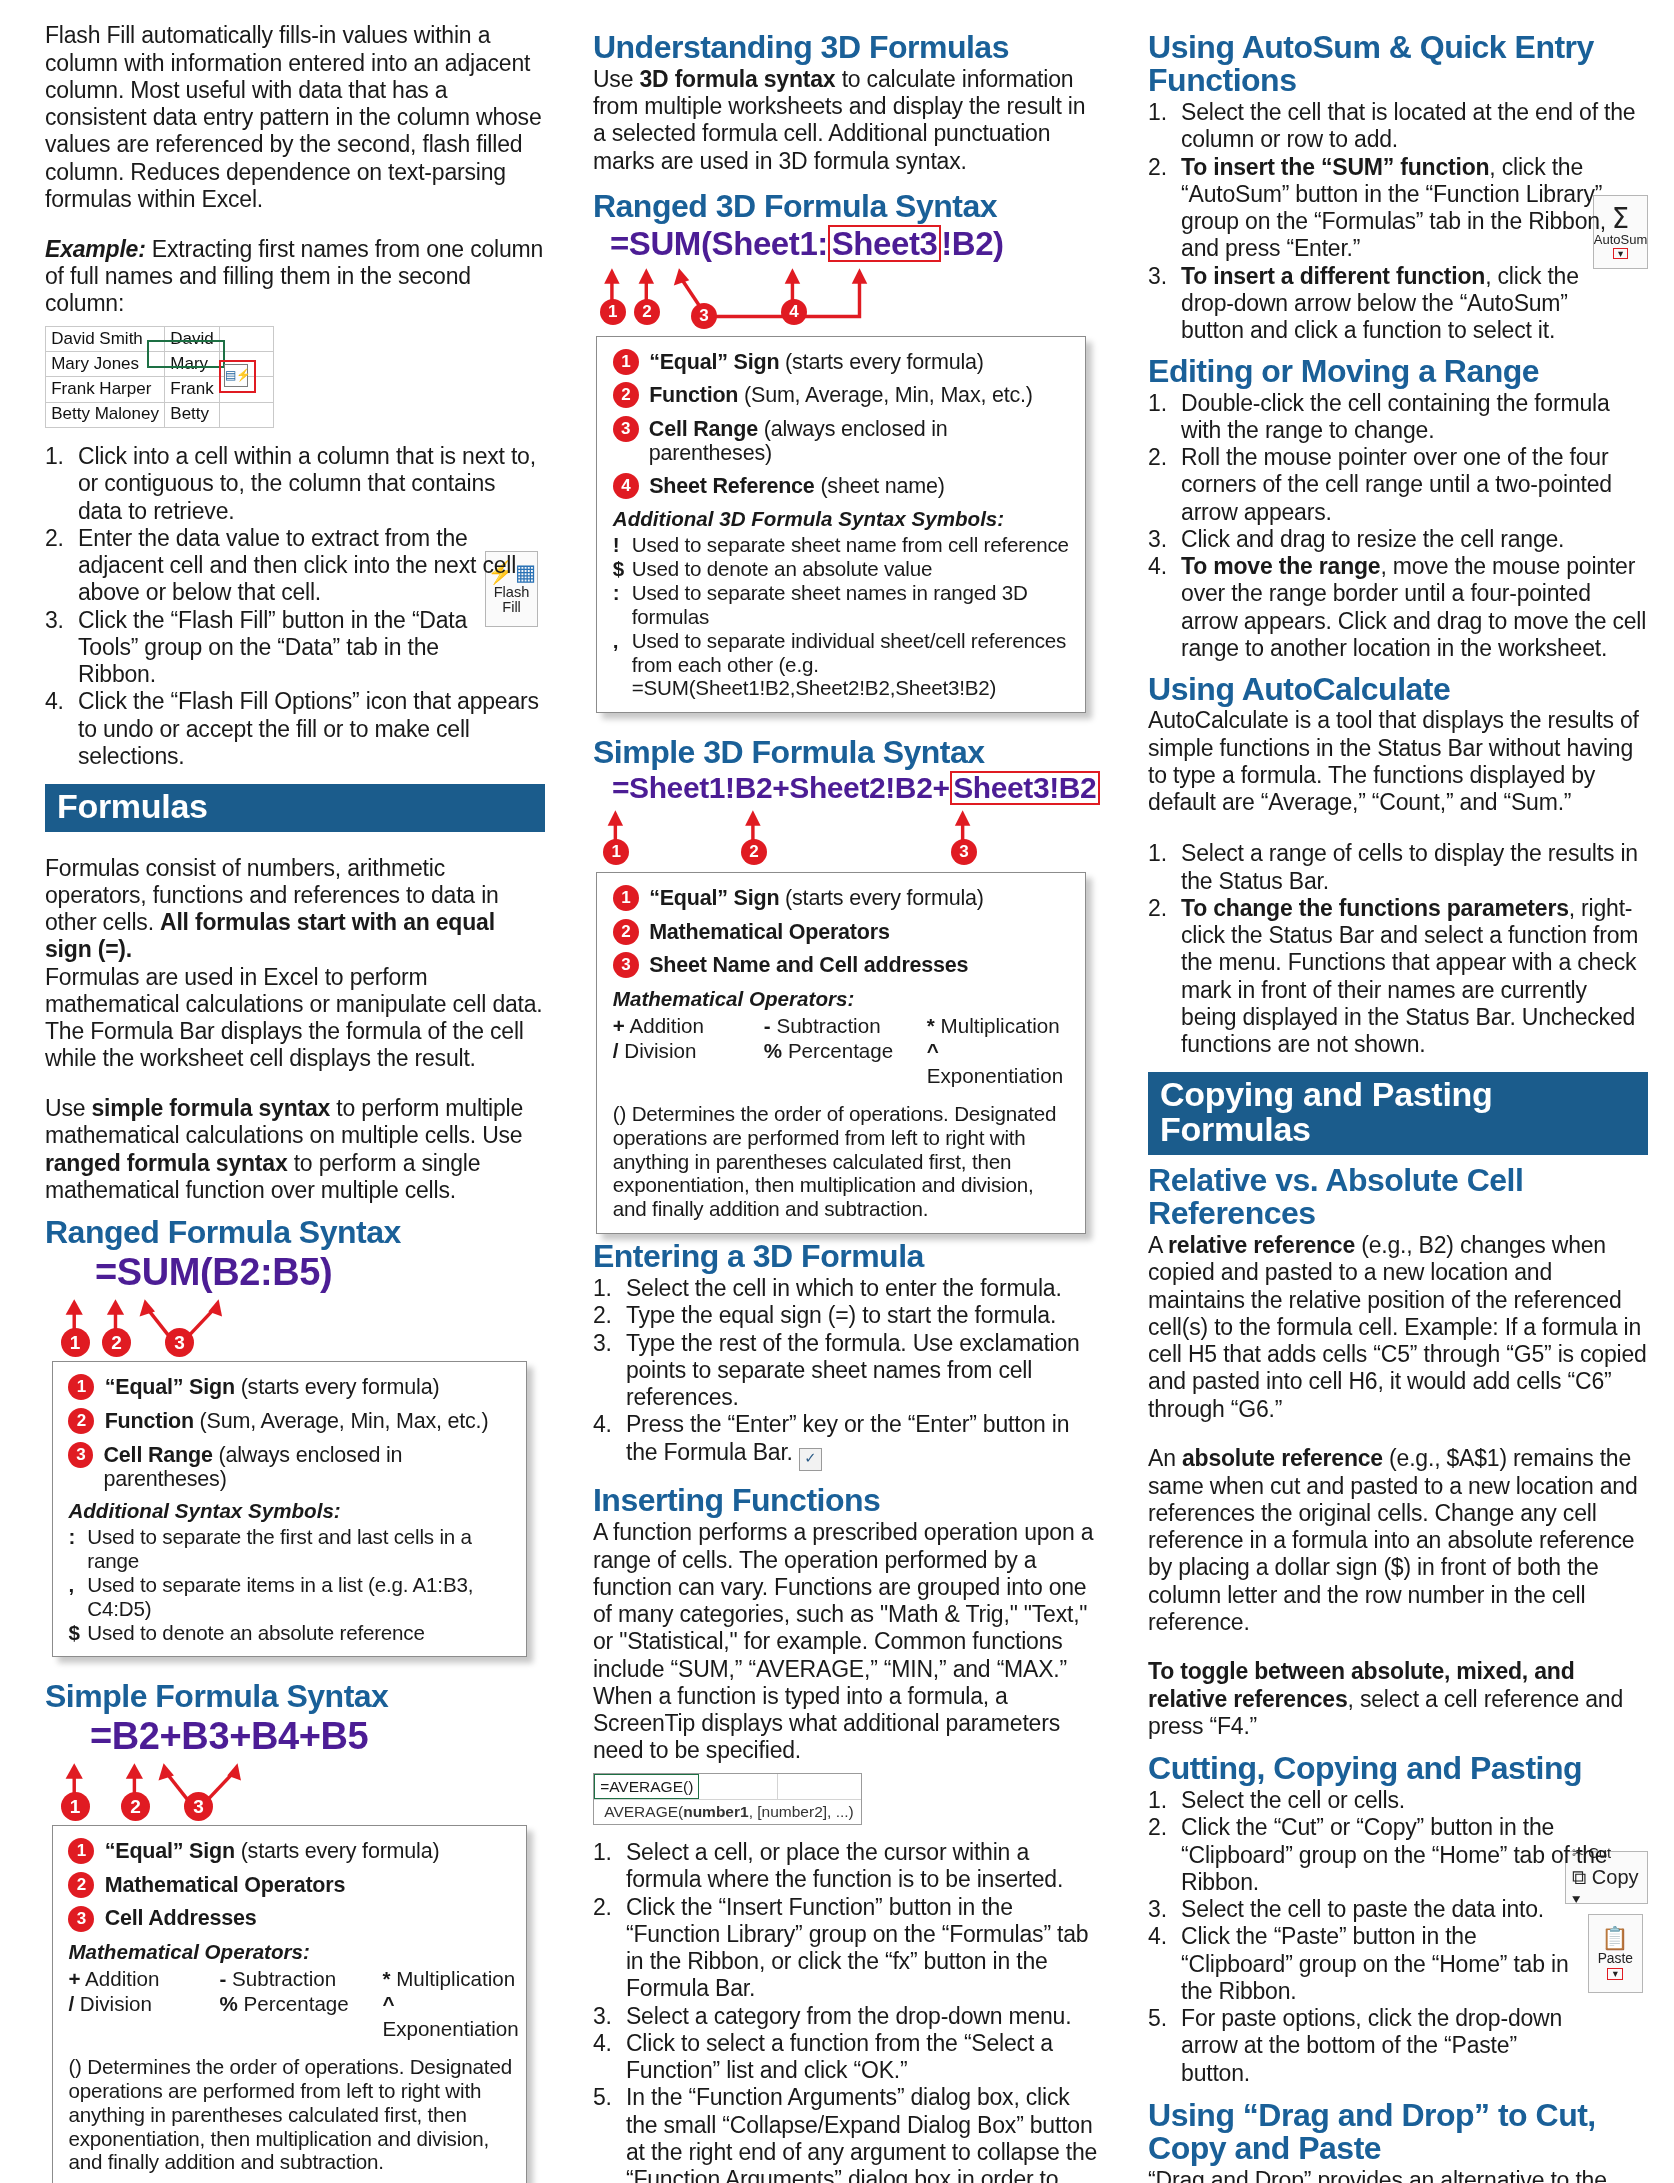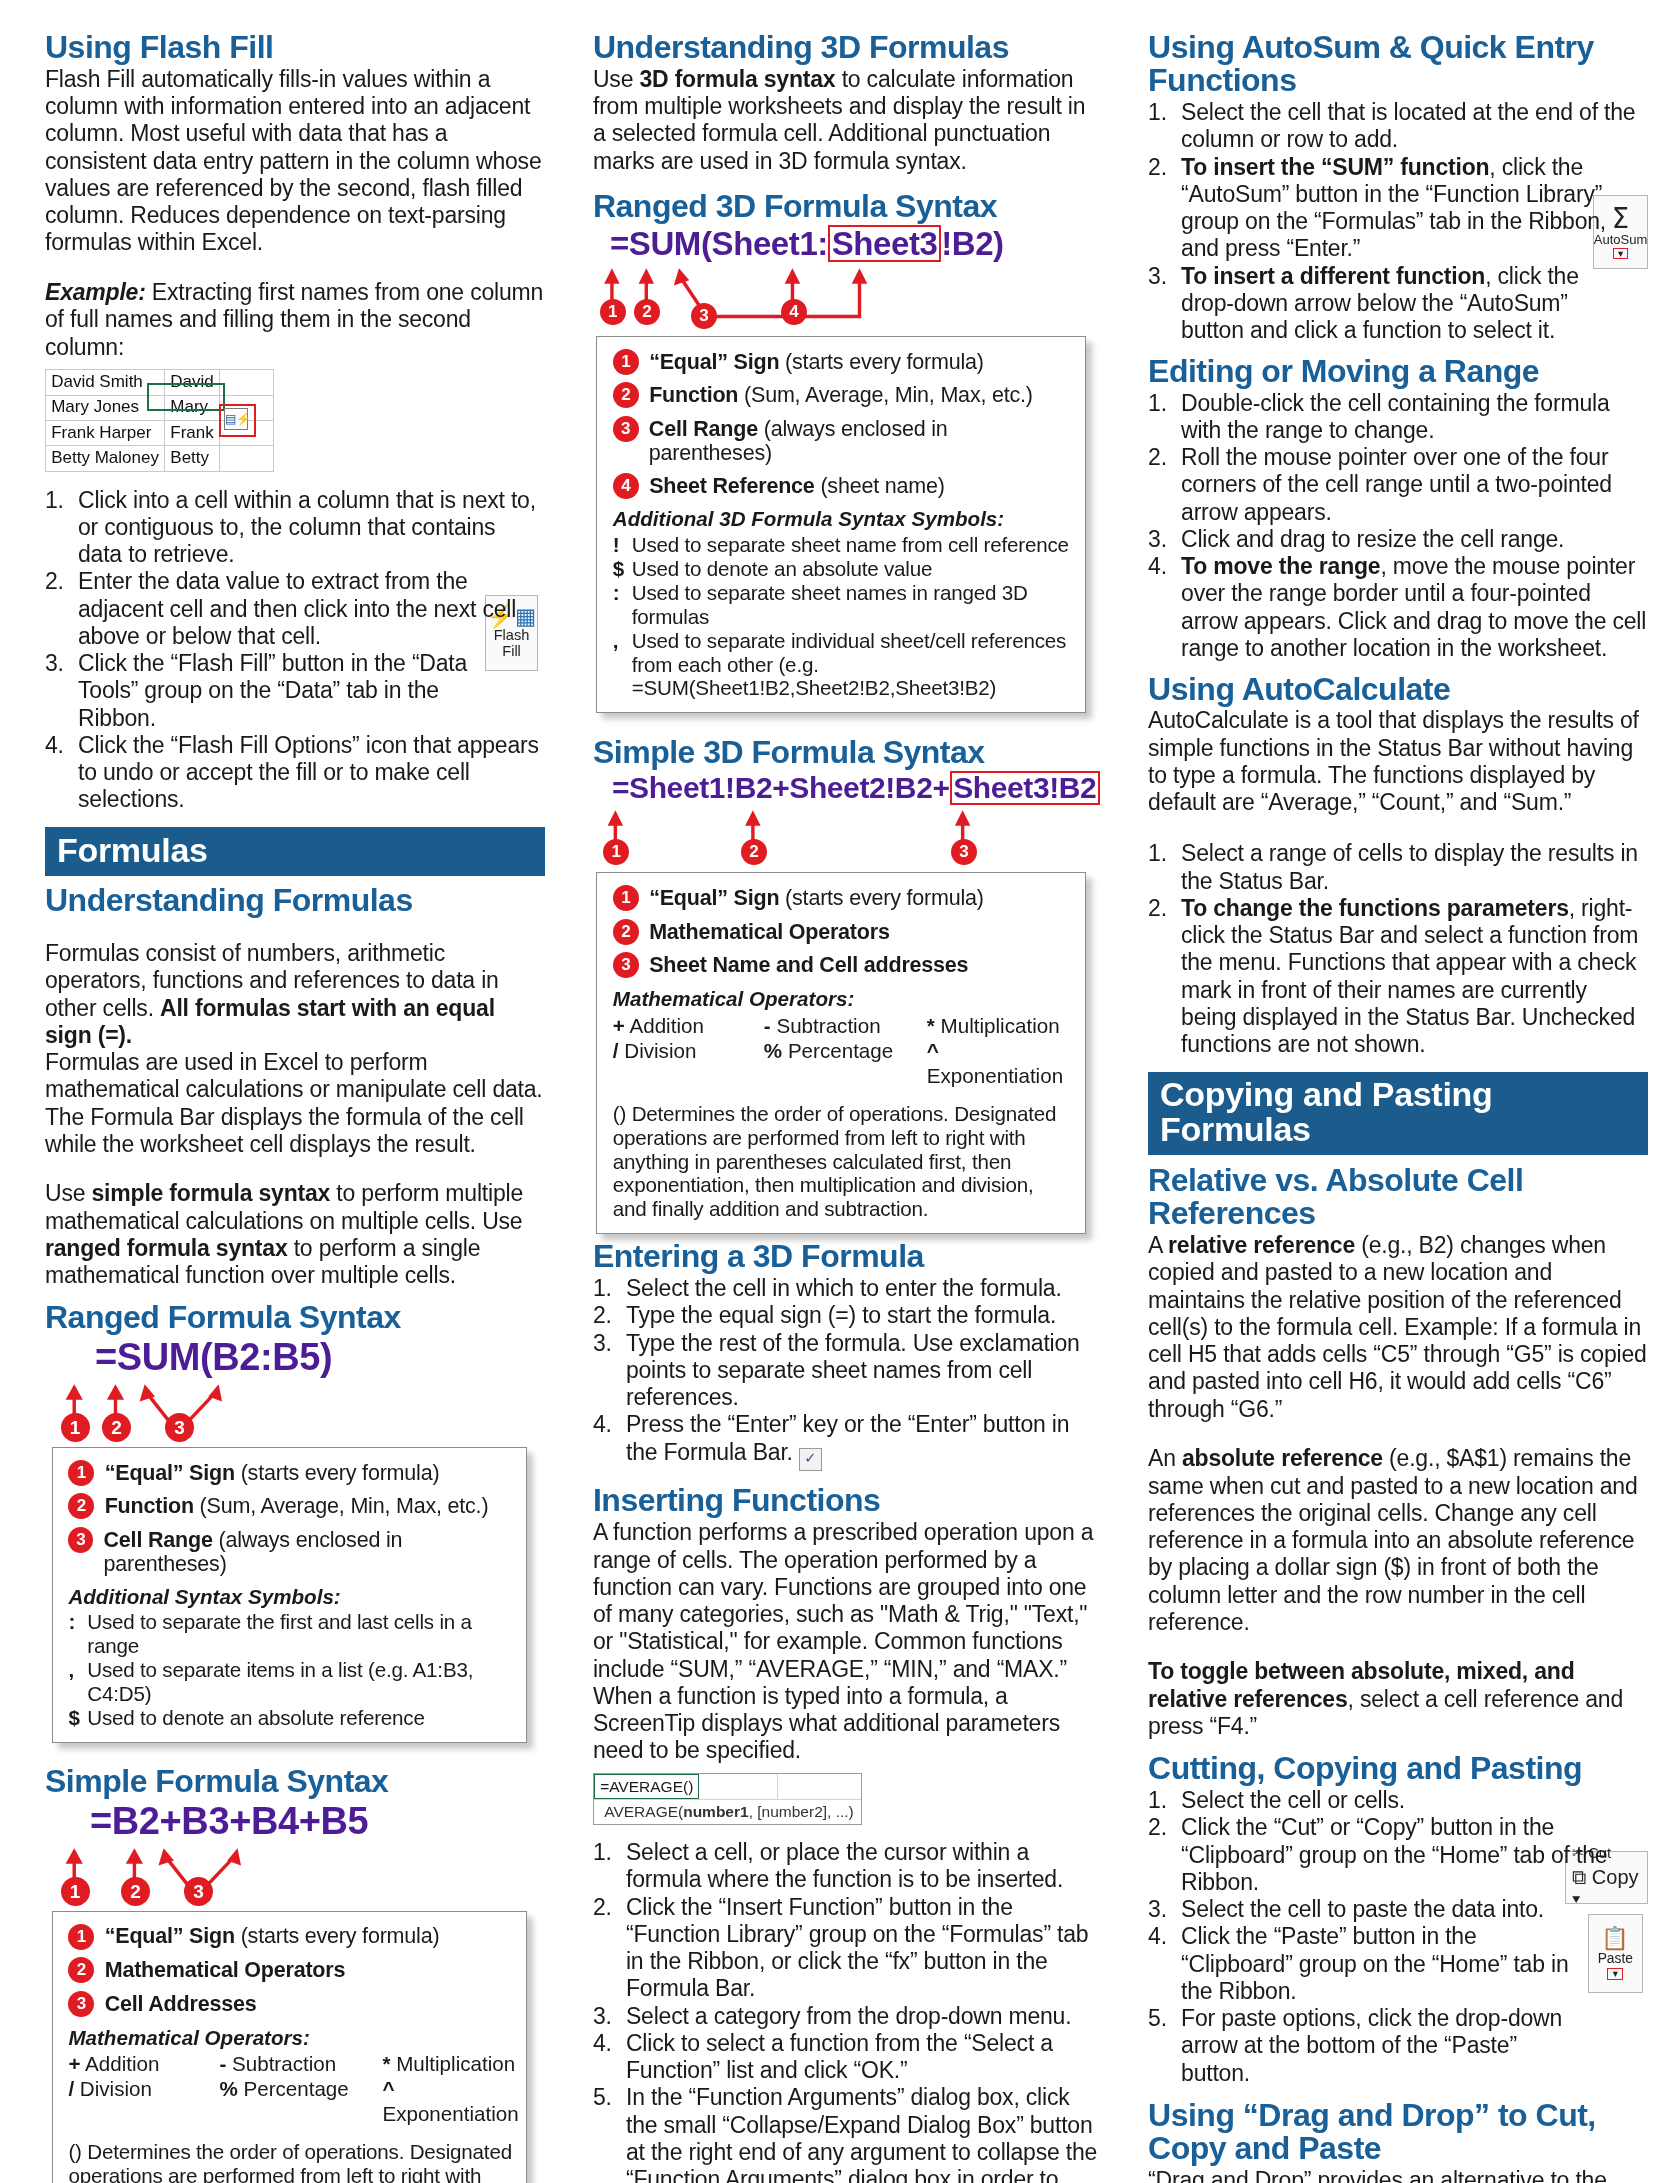--- a/index.html
+++ b/index.html
@@ -217,21 +217,20 @@
     font-size:15.5px;
   }
 </style>
 </head>
 <body>
 
 <div class="page">
 
   <div class="col left">
 
-    <h2 class="head">Using Flash Fill</h2>
     <p class="body">Flash Fill automatically fills-in values within a column with information entered into an adjacent column. Most useful with data that has a consistent data entry pattern in the column whose values are referenced by the second, flash filled column. Reduces dependence on text-parsing formulas within Excel.</p>
 
     <p class="body gap">
       <span class="ital bold">Example:</span><span> Extracting first names from one column of full names and filling them in the second column:</span>
     </p>
 
     <div class="xlwrap">
       <table class="xltable">
         <tbody>
           <tr>
@@ -270,21 +269,20 @@
       <ol class="steps" style="margin-top:12px;">
         <li>Click into a cell within a column that is next to, or contiguous to, the column that contains data to retrieve.</li>
         <li>Enter the data value to extract from the adjacent cell and then click into the next cell above or below that cell.</li>
         <li style="padding-right:62px;">Click the “Flash Fill” button in the “Data Tools” group on the “Data” tab in the Ribbon.</li>
         <li>Click the “Flash Fill Options” icon that appears to undo or accept the fill or to make cell selections.</li>
       </ol>
     </div>
 
     <h1 class="section-bar">Formulas</h1>
 
-    <h2 class="head">Understanding Formulas</h2>
     <p class="body gap">
       <span>Formulas consist of numbers, arithmetic operators, functions and references to data in other cells. </span><span class="bold">All formulas start with an equal sign (=).</span>
     </p>
     <p class="body">Formulas are used in Excel to perform mathematical calculations or manipulate cell data. The Formula Bar displays the formula of the cell while the worksheet cell displays the result.</p>
     <p class="body gap">
       <span>Use </span><span class="bold">simple formula syntax</span><span> to perform multiple mathematical calculations on multiple cells. Use </span><span class="bold">ranged formula syntax</span><span> to perform a single mathematical function over multiple cells.</span>
     </p>
 
     
     <h2 class="head" style="margin-top:12px;">Ranged Formula Syntax</h2>

